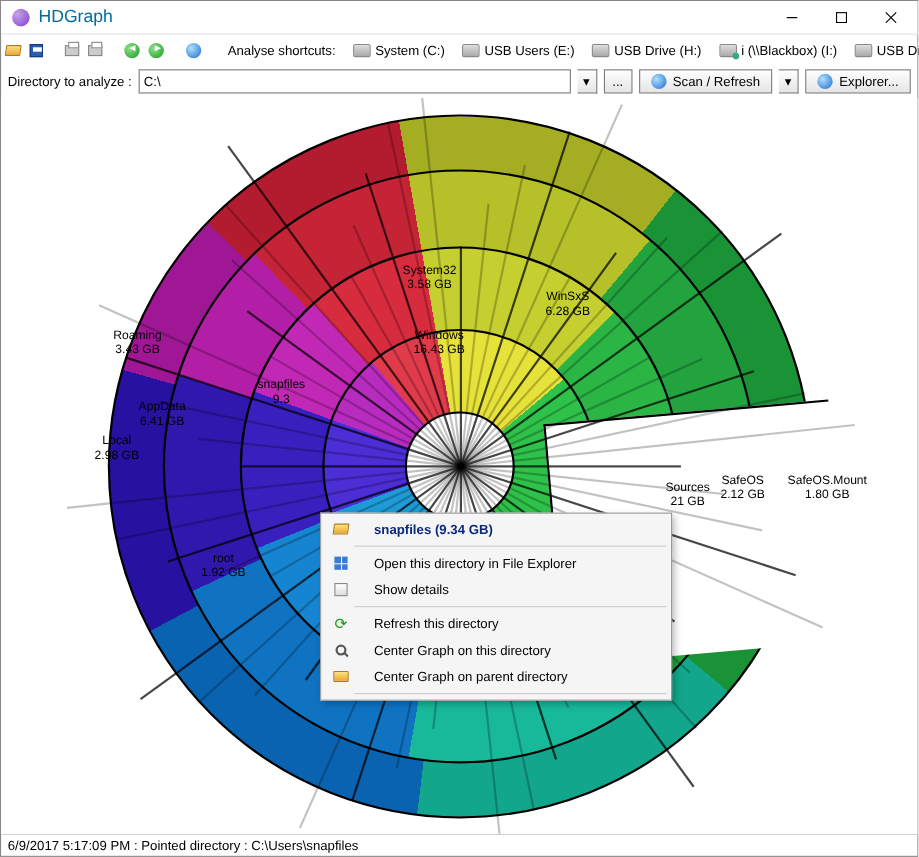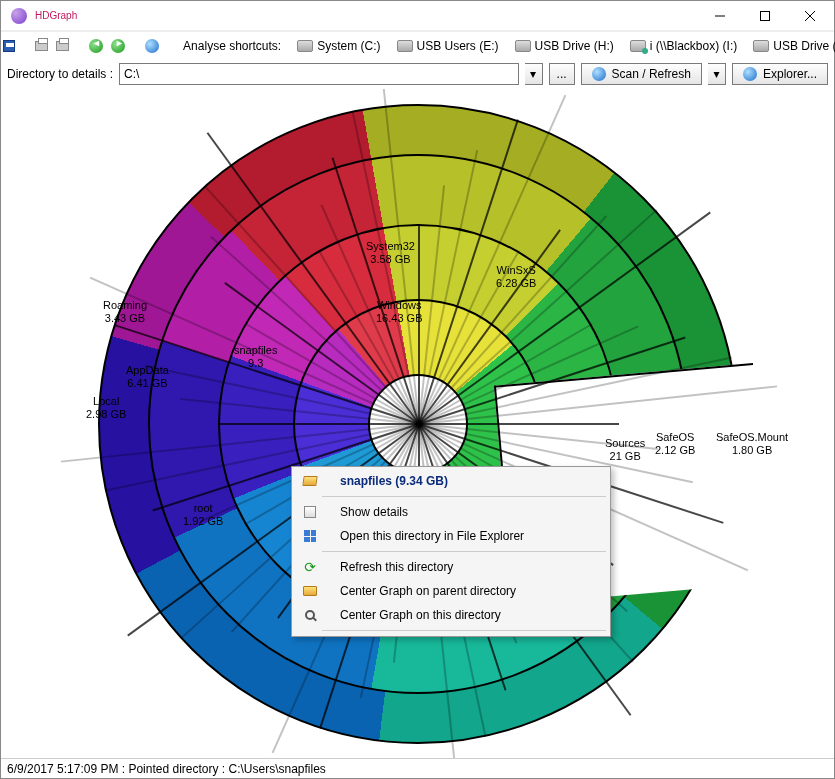--- a/index.html
+++ b/index.html
@@ -2,29 +2,29 @@
 <html><head>
 <meta charset="utf-8">
 <style>
 * { margin: 0; padding: 0; box-sizing: border-box; font-family: "Segoe UI", Tahoma, sans-serif; font-size: 12px; }
 body { background: #fff; overflow: hidden; }
 .window { width: 835px; height: 779px; border: 1px solid #888; display: flex; flex-direction: column; background: #fff; }
 
 
 .titlebar { height: 30px; background: #fff; display: flex; align-items: center; padding: 0 2px; border-bottom: 1px solid #eee; }
 .titlebar .app-icon { width: 16px; height: 16px; margin: 0 8px; border-radius: 50%; background: radial-gradient(circle at 30% 30%, #c9a2e8, #7b3fd1); }
-.titlebar .title { flex: 1; color: #be185d; font-size: 10px; }
+.titlebar .title { flex: 1; color: #0369a1; font-size: 16px; }
 .titlebar .ctrl { width: 45px; height: 29px; display: flex; align-items: center; justify-content: center; color: #000; }
 
 
 .menubar { height: 22px; display: flex; align-items: center; padding: 0 6px; gap: 4px; }
 .menubar .menu-item { padding: 2px 8px; color: #000; }
 
 
-.toolbar { height: 28px; display: flex; align-items: center; padding: 0 4px; gap: 8px; border-top: 1px solid #eee; justify-content: center; }
+.toolbar { height: 28px; display: flex; align-items: center; padding: 0 4px; gap: 8px; border-top: 1px solid #eee; }
 .toolbar .tb-btn { width: 20px; height: 20px; display: flex; align-items: center; justify-content: center; border-radius: 2px; }
 .toolbar .sep { width: 1px; height: 20px; background: #ccc; margin: 0 2px; }
 .toolbar .label { color: #000; margin: 0 4px; white-space: nowrap; }
 .toolbar .drive-item { display: flex; align-items: center; gap: 4px; padding: 2px 4px; white-space: nowrap; }
 .drive-icon { width: 16px; height: 12px; background: linear-gradient(#ddd,#aaa); border: 1px solid #888; border-radius: 2px; position: relative; }
 .drive-icon.net::after { content:""; position:absolute; bottom:-3px; right:-3px; width:6px; height:6px; background:#3a8; border-radius:50%; }
 
 
 .pathbar { height: 30px; display: flex; align-items: center; padding: 4px 6px; gap: 6px; }
 .pathbar .label { white-space: nowrap; }
@@ -162,21 +162,21 @@
         <div class="drive-icon net"></div>
         <span>i (\\Blackbox) (I:)</span>
       </div>
     <div class="drive-item">
         <div class="drive-icon"></div>
         <span>USB Drive (J:)</span>
       </div>
   </div>
 
   <div class="pathbar">
-    <span class="label">Directory to details :</span>
+    <span class="label">Directory to analyze :</span>
     <input class="path-input" value="C:\" style="">
     <div class="arrow-combo">▾</div>
     <div class="pill-btn dots-btn">...</div>
     <div class="pill-btn">
       <div class="ic-globe"></div>
       <span>Scan / Refresh</span>
     </div>
     <div class="arrow-combo">▾</div>
     <div class="pill-btn">
       <div class="ic-advanced"></div>
@@ -263,51 +263,51 @@
     <div class="context-menu">
       <div class="cm-row">
         <div class="cm-icon">
             <div class="ic-folder-open"></div>
           </div>
         <span class="cm-title">snapfiles (9.34 GB)</span>
       </div>
       <div class="cm-sep"></div>
       <div class="cm-row">
         <div class="cm-icon">
-            <div class="ic-details"></div>
-          </div>
-        <span>Show details</span>
-      </div>
-      <div class="cm-row">
-        <div class="cm-icon">
             <div class="ic-windows">
               <span></span>
               <span></span>
               <span></span>
               <span></span>
             </div>
           </div>
         <span>Open this directory in File Explorer</span>
       </div>
+      <div class="cm-row">
+        <div class="cm-icon">
+            <div class="ic-details"></div>
+          </div>
+        <span>Show details</span>
+      </div>
       <div class="cm-sep"></div>
       <div class="cm-row">
         <div class="cm-icon ic-refresh">⟳</div>
         <span>Refresh this directory</span>
       </div>
       <div class="cm-row">
         <div class="cm-icon">
+            <div class="ic-magnify"></div>
+          </div>
+        <span>Center Graph on this directory</span>
+      </div>
+      <div class="cm-row">
+        <div class="cm-icon">
             <div class="ic-folder"></div>
           </div>
         <span>Center Graph on parent directory</span>
-      </div>
-      <div class="cm-row">
-        <div class="cm-icon">
-            <div class="ic-magnify"></div>
-          </div>
-        <span>Center Graph on this directory</span>
       </div>
       <div class="cm-sep"></div>
     </div>
   <div class="seg-label" style="left: 375px; top: 210px;">Windows<br>16.43 GB</div>
       <div class="seg-label" style="left: 365px; top: 151px;">System32<br>3.58 GB</div>
       <div class="seg-label" style="left: 495px; top: 175px;">WinSxS<br>6.28 GB</div>
       <div class="seg-label" style="left: 102px; top: 210px;">Roaming<br>3.43 GB</div>
       <div class="seg-label" style="left: 125px; top: 275px;">AppData<br>6.41 GB</div>
       <div class="seg-label" style="left: 233px; top: 255px;">snapfiles<br>9.3</div>
       <div class="seg-label" style="left: 85px; top: 306px;">Local<br>2.98 GB</div>

